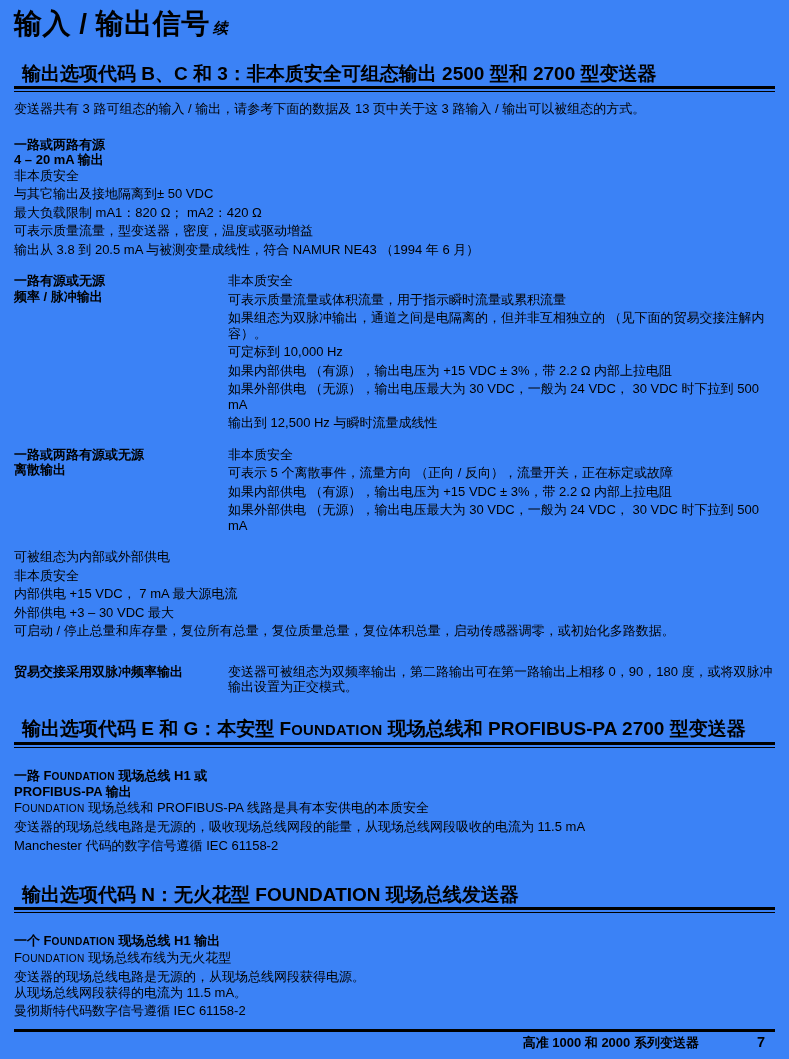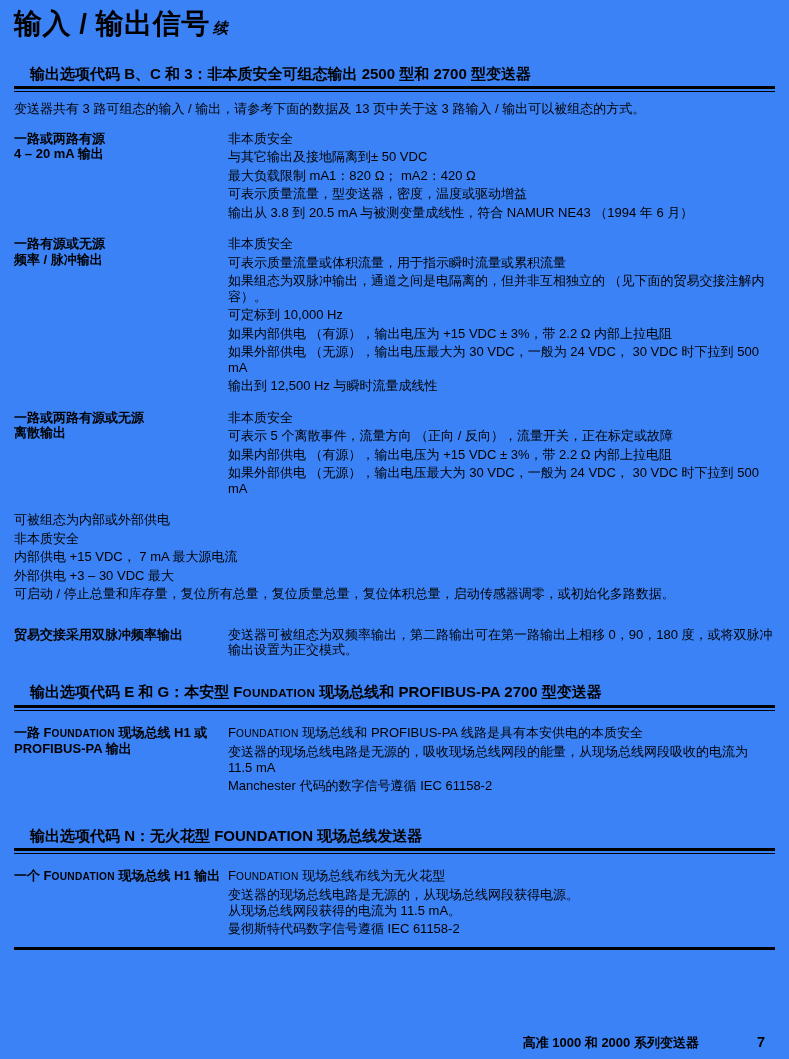--- a/index.html
+++ b/index.html
@@ -6,28 +6,28 @@
   body { font-family:"Liberation Sans","DejaVu Sans",sans-serif; color:#000; }
   .page {
     position:relative; width:789px; height:1059px; background:#3b82f6;
     box-sizing:border-box; padding:8px 14px 0 14px; overflow:hidden;
   }
   .title { font-size:28px; font-weight:700; letter-spacing:0.5px; margin:0; line-height:1.15; }
   .title .cont { font-size:15px; font-style:italic; font-weight:600; margin-left:3px; letter-spacing:0; }
 
   .section { margin-top:26px; }
   .section.gap-lg { margin-top:34px; }
-  .section-heading { font-size:15px; font-weight:700; line-height:16px; margin:0 0 4px 16px; }
+  .section-heading { font-size:19px; font-weight:700; line-height:16px; margin:0 0 4px 8px; }
   .rule-double { height:2px; border-top:3px solid #000; border-bottom:1px solid #000; margin:0; }
   .rule-thick { height:0; border-top:3px solid #000; margin-top:10px; }
 
   .intro { font-size:13px; line-height:15.5px; margin:9px 0 14px 0; }
 
   .spec-row { display:flex; margin:0 0 16px 0; }
-  .spec-row.first { margin-top:14px; }
+  .spec-row.first { margin-top:20px;flex-direction:column; }
   .spec-label {
     flex:none; width:214px; font-size:13px; font-weight:700;
     line-height:15.5px; white-space:pre-line; padding-right:6px; box-sizing:border-box;
   }
   .spec-details { flex:1; min-width:0; }
   .spec-details p { font-size:13px; line-height:15.5px; margin:0 0 3px 0; white-space:pre-line; }
   .spec-details p:last-child { margin-bottom:0; }
 
   .sc { font-size:0.78em; letter-spacing:0.3px; }
 

